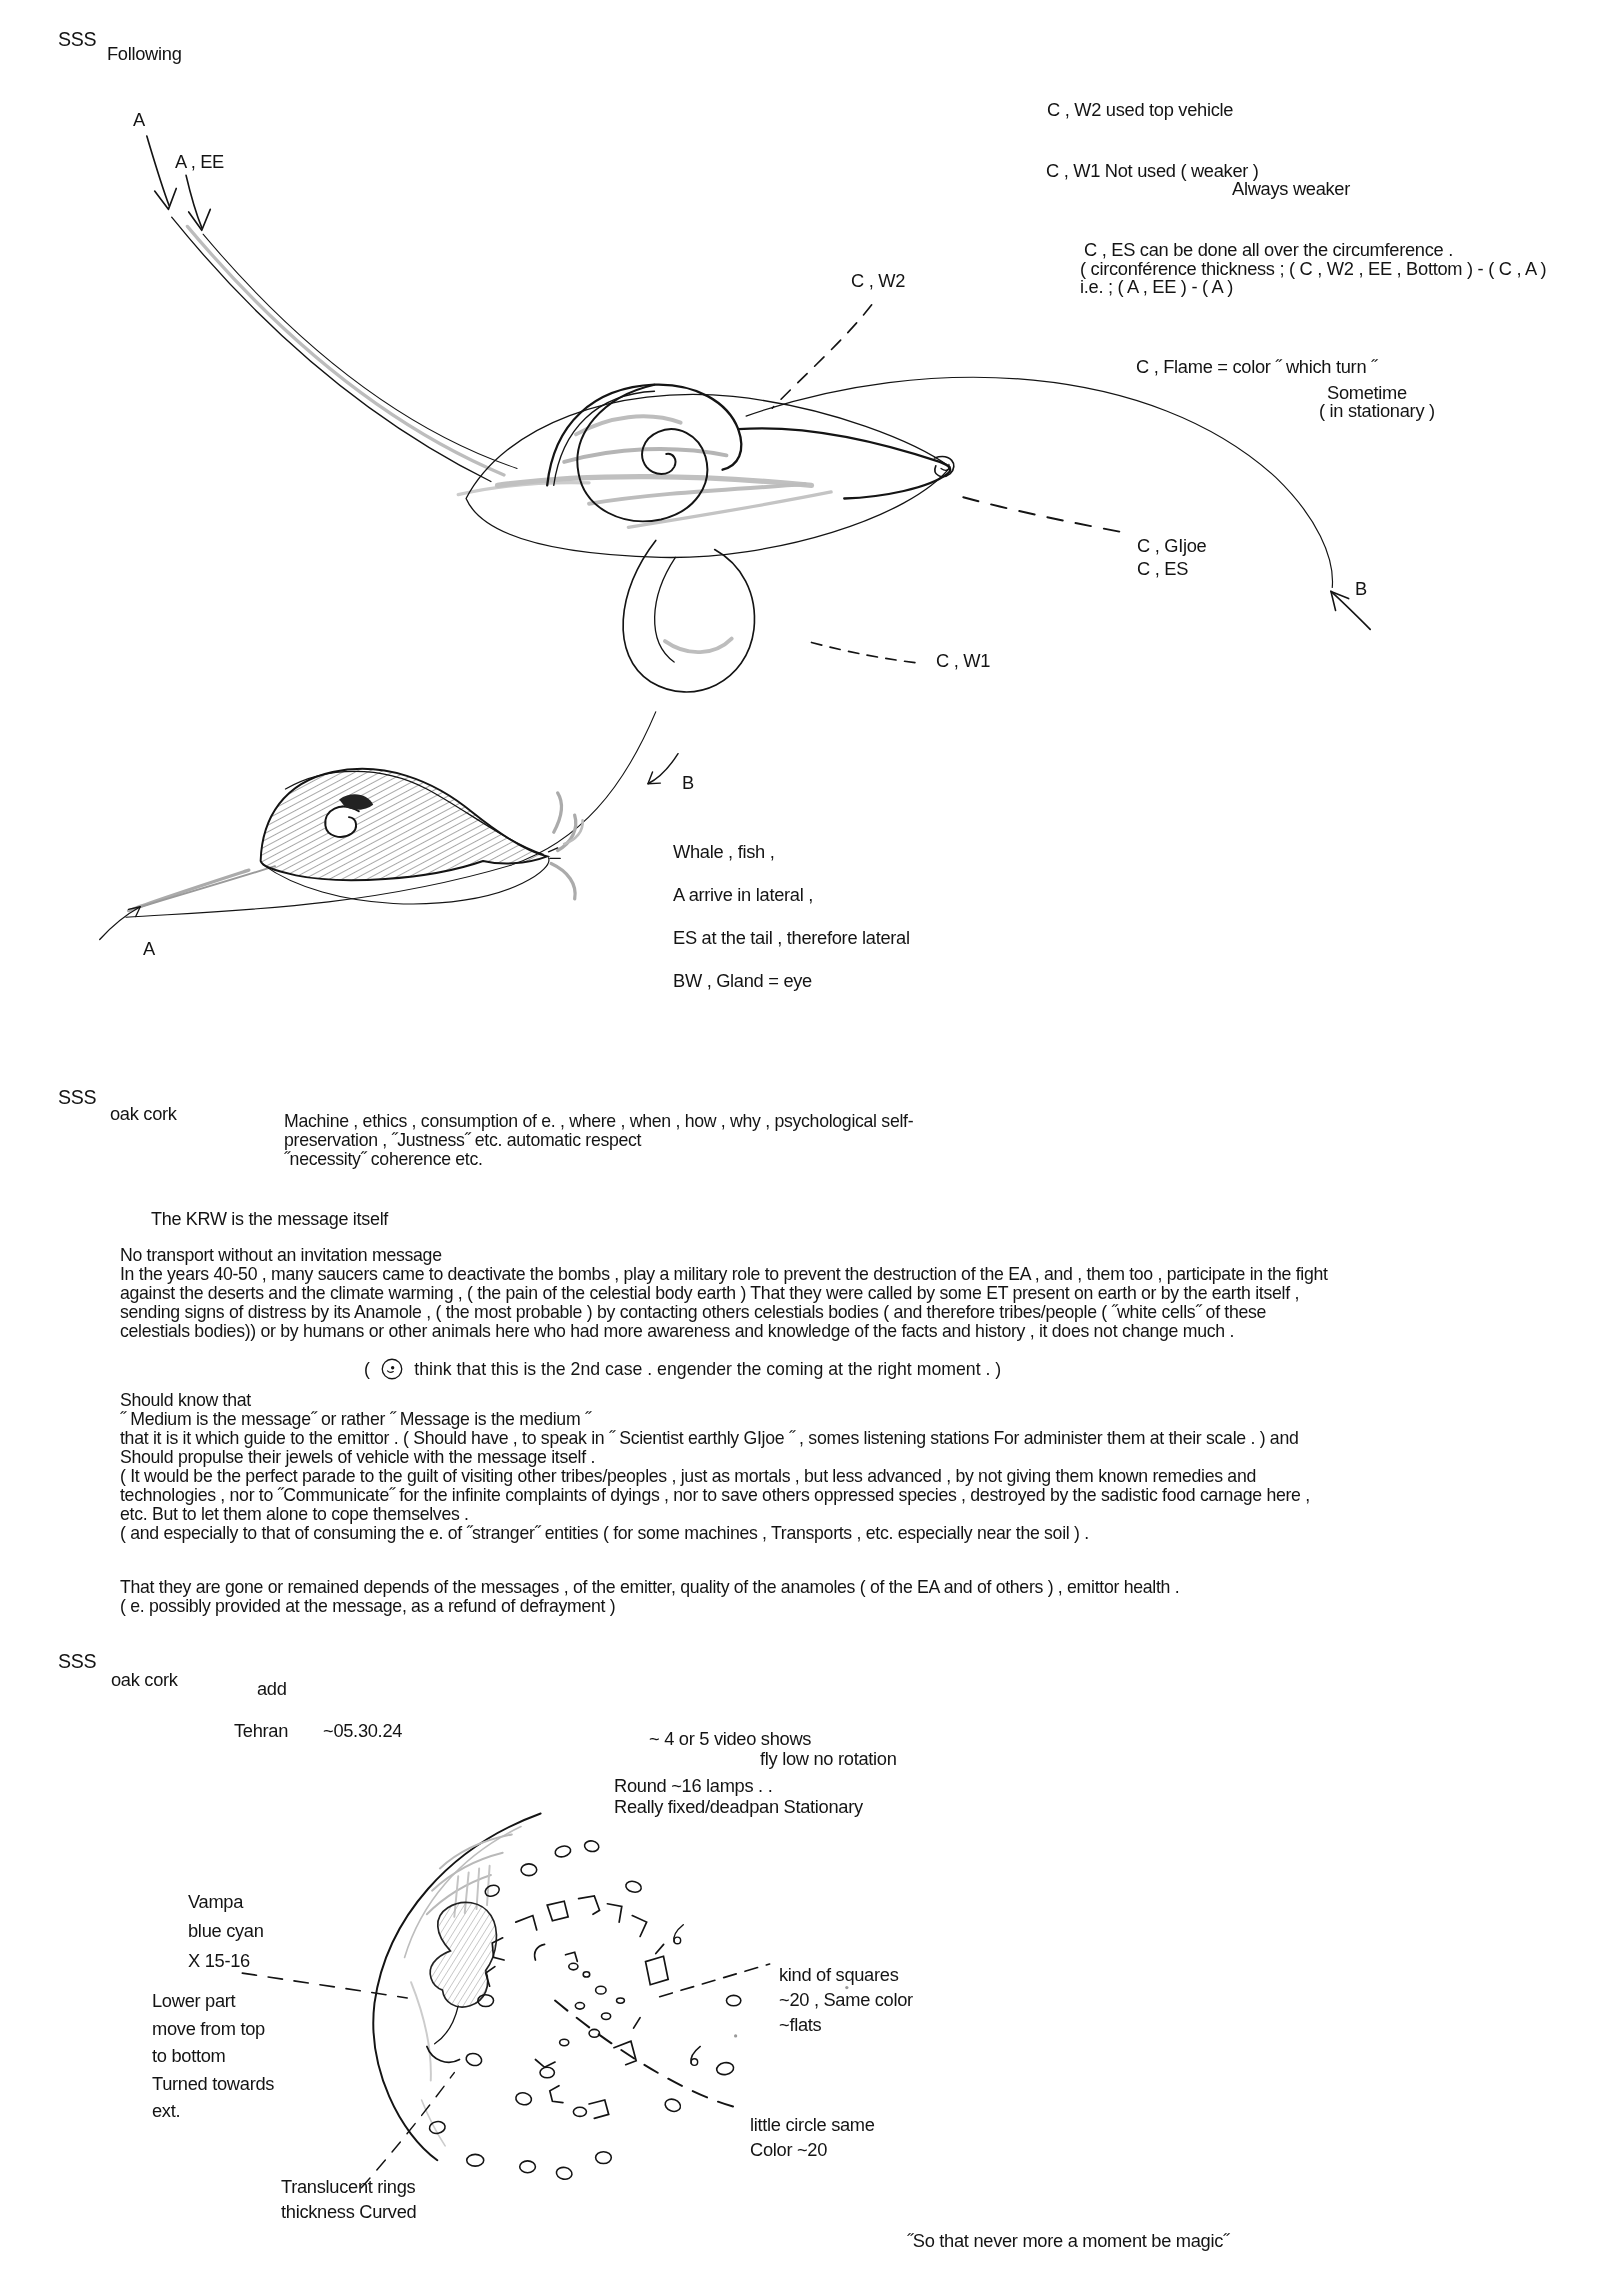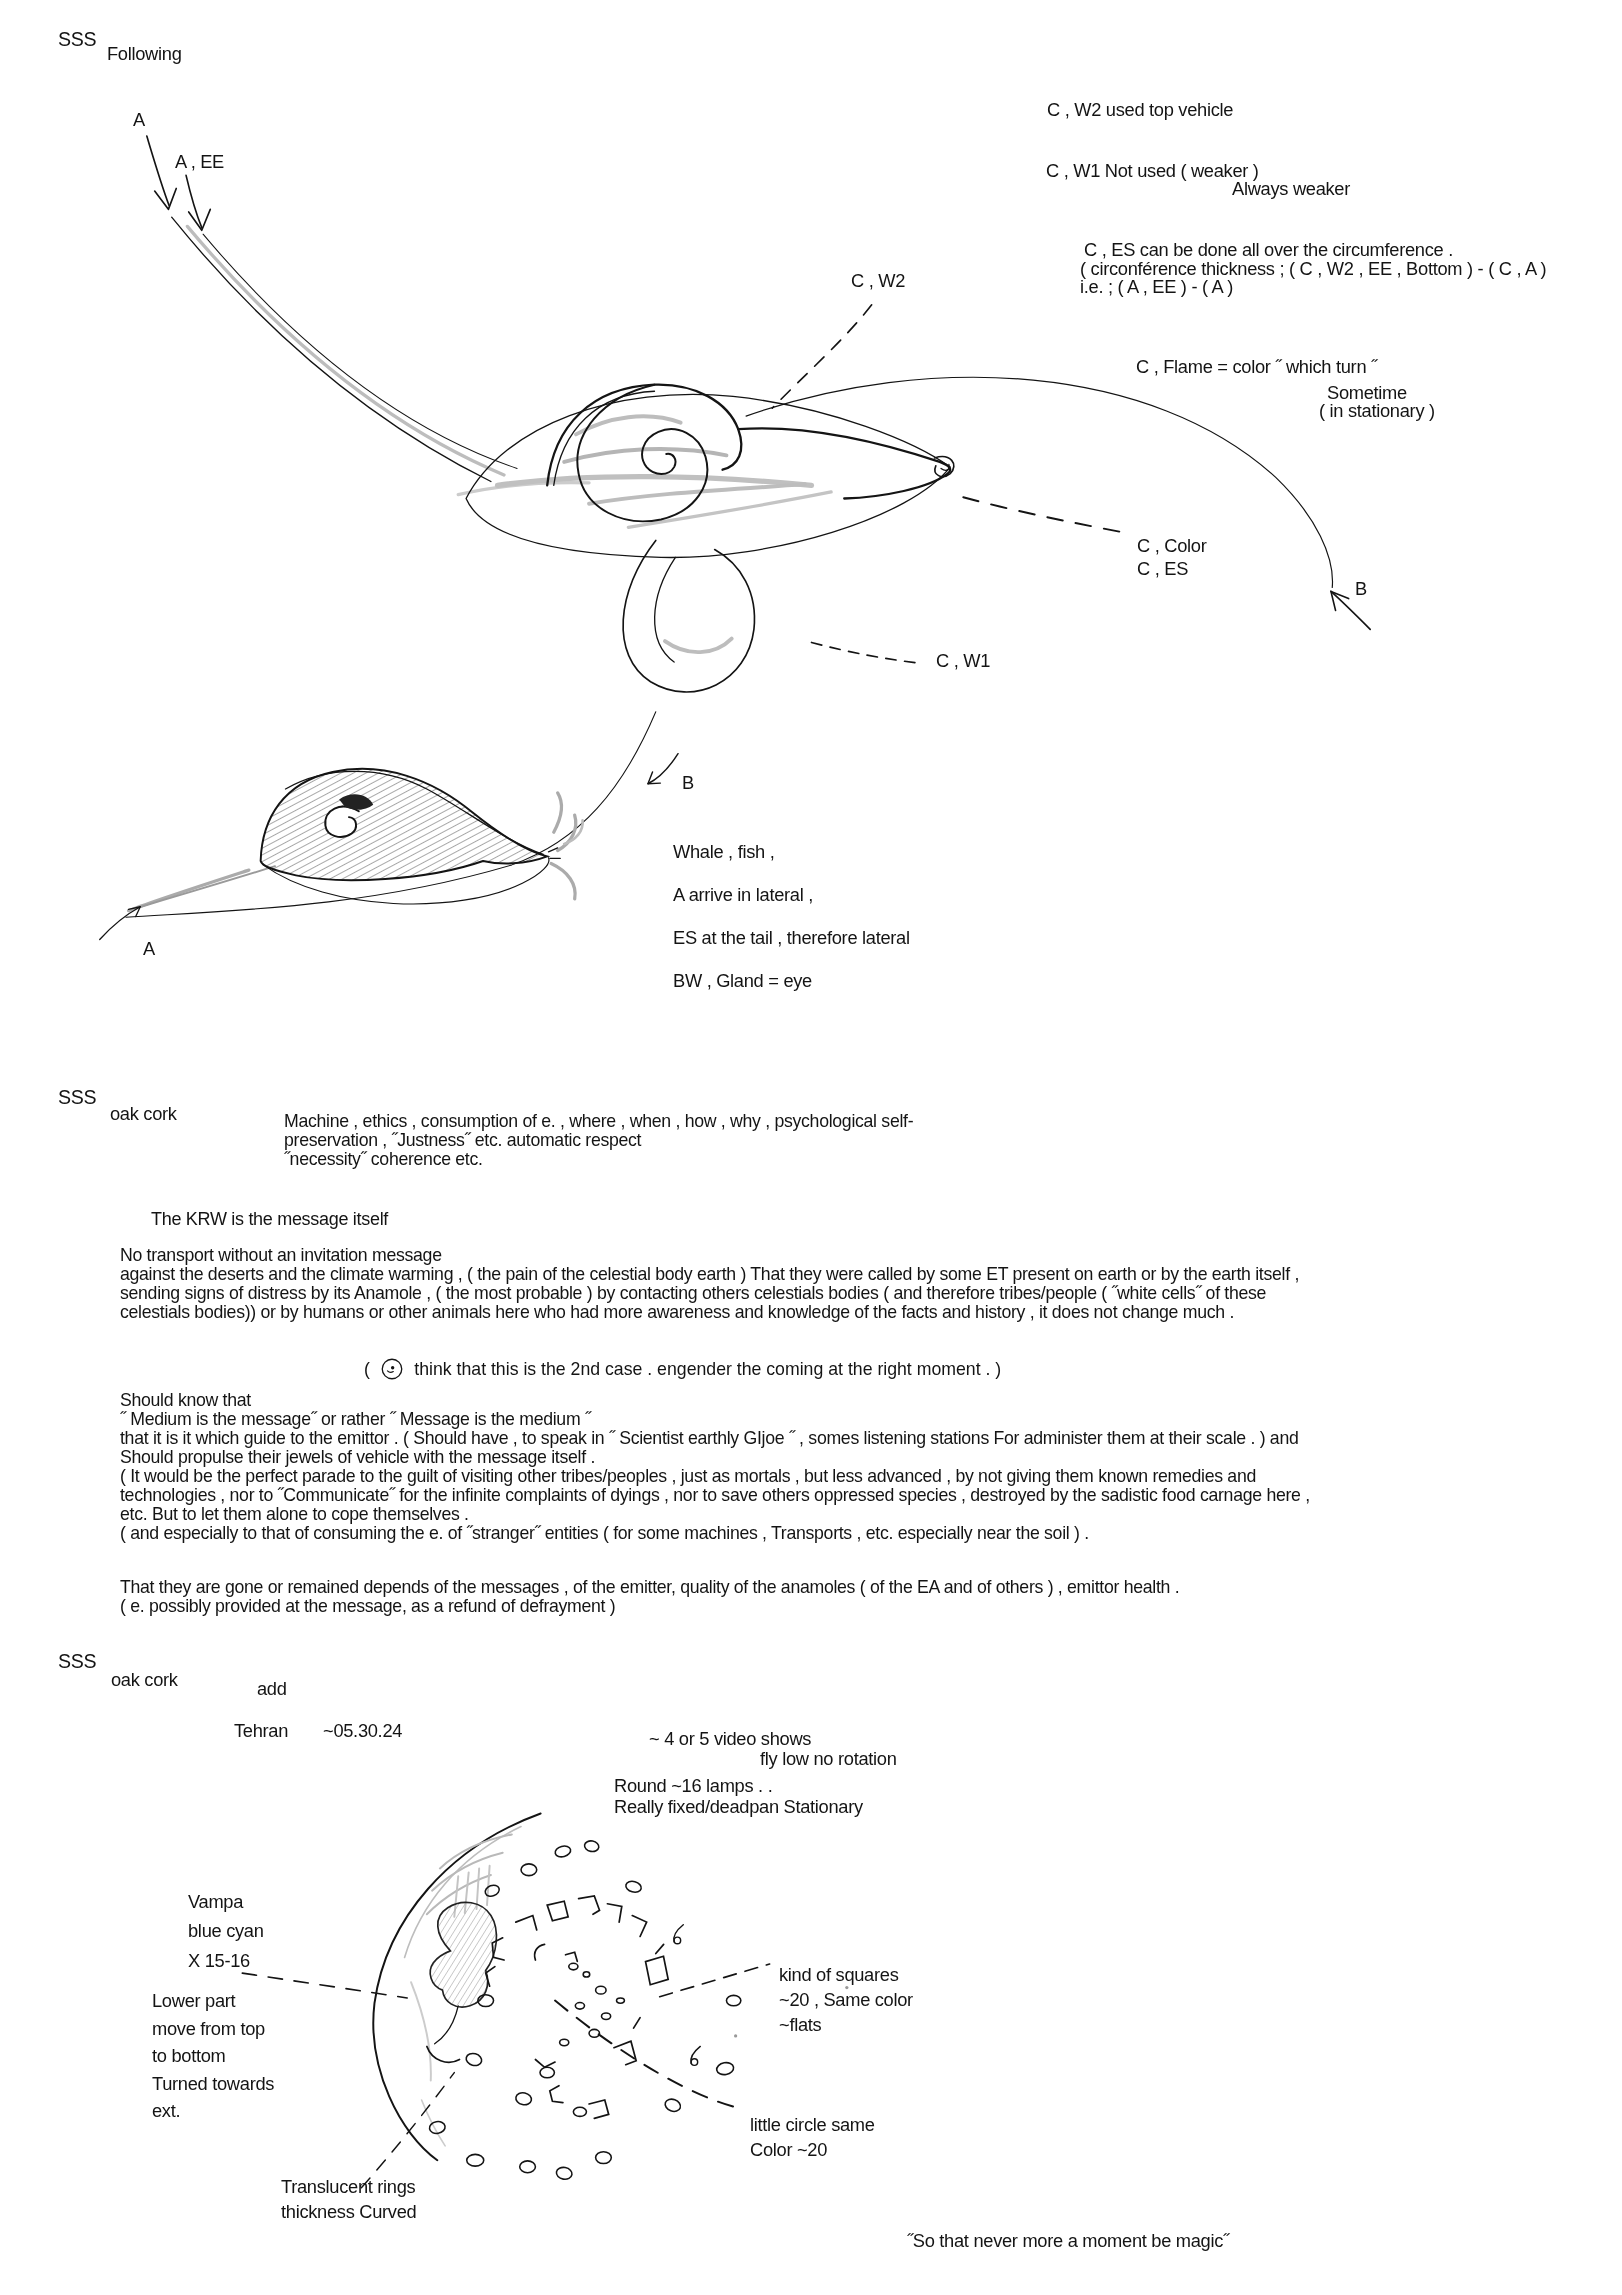--- a/index.html
+++ b/index.html
@@ -201,21 +201,21 @@
       <path d="M848,3058 C960,3150 1062,3206 1128,3222" stroke-width="3" stroke-dasharray="24 18"></path>
       <path d="M552,3344 C600,3290 648,3230 694,3168" stroke-width="2.2" stroke-dasharray="20 16"></path>
     </g>
   </svg>
 
   <div class="t t30" style="left:58px;top:27.5px;">SSS</div>
   <div class="t t28" style="left:107px;top:43px;">Following</div>
   <div class="t t28" style="left:133px;top:109px;">A</div>
   <div class="t t28" style="left:175px;top:151px;">A , EE</div>
   <div class="t t28" style="left:851px;top:270px;">C , W2</div>
-  <div class="t t28" style="left:1137px;top:535px;">C , Color</div>
+  <div class="t t28" style="left:1137px;top:535px;">C , GIjoe</div>
   <div class="t t28" style="left:1137px;top:558px;">C , ES</div>
   <div class="t t28" style="left:936px;top:650px;">C , W1</div>
   <div class="t t28" style="left:1355px;top:578px;">B</div>
 
   <div class="t t28" style="left:1047px;top:99px;">C , W2  used      top vehicle</div>
   <div class="t t28" style="left:1046px;top:160px;">C , W1   Not  used      ( weaker )</div>
   <div class="t t28" style="left:1232px;top:178px;">Always weaker</div>
   <div class="t t28" style="left:1084px;top:239px;">C , ES  can be done all over the circumference .</div>
   <div class="t t28" style="left:1080px;top:258px;">( circonférence thickness ; (  C , W2 , EE , Bottom  ) - (  C , A  )</div>
   <div class="t t28" style="left:1080px;top:276px;">i.e. ;  (  A , EE  ) - ( A )</div>
@@ -238,20 +238,21 @@
   <div class="block" style="left:284px;top:1112px;">
     <div class="ln">Machine , ethics , consumption of  e.  , where , when , how , why , psychological self-</div>
     <div class="ln">preservation , ˝Justness˝ etc. automatic respect</div>
     <div class="ln">˝necessity˝ coherence etc.</div>
   </div>
 
   <div class="t" style="left:151px;top:1209px;">The KRW  is the message itself</div>
 
   <div class="block" style="left:120px;top:1246px;">
     <div class="ln">No transport without an invitation message</div>
+    <div class="ln">In the years 40-50 , many saucers came to deactivate the bombs , play a military role to prevent the destruction of the EA , and , them too , participate in the fight</div>
     <div class="ln">against the deserts and the climate warming , ( the pain of the celestial body earth ) That they were called by some ET present on earth or by the earth itself ,</div>
     <div class="ln">sending signs of distress by its Anamole , ( the most probable ) by contacting others celestials bodies ( and therefore tribes/people ( ˝white cells˝ of these</div>
     <div class="ln">celestials bodies)) or by humans or other animals here who had more awareness and knowledge of the facts and history , it does not change much .</div>
   </div>
 
   <div class="thinkline" style="left:364px;top:1356px;">
     <span>(</span>
     <svg class="eyeicon" width="26" height="26" viewBox="0 0 40 40">
       <circle cx="20" cy="20" r="15" fill="none" stroke="#141414" stroke-width="2"></circle>
       <circle cx="21" cy="18" r="2.6" fill="#141414"></circle>

